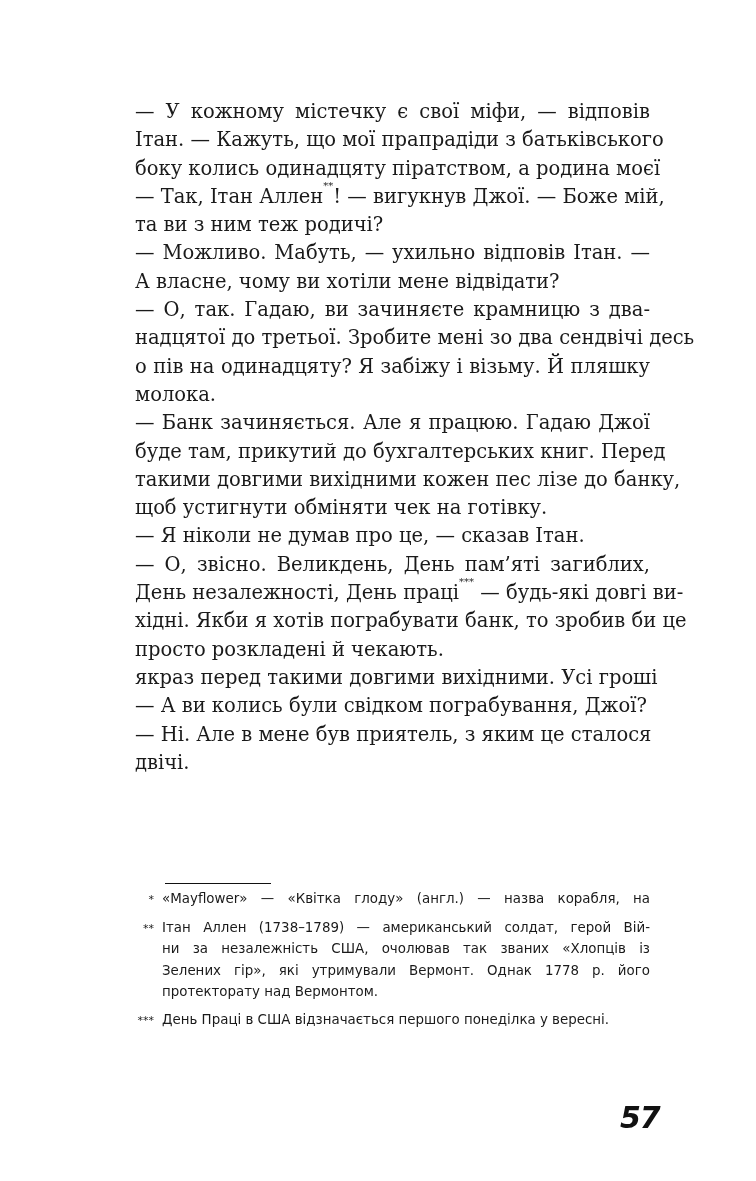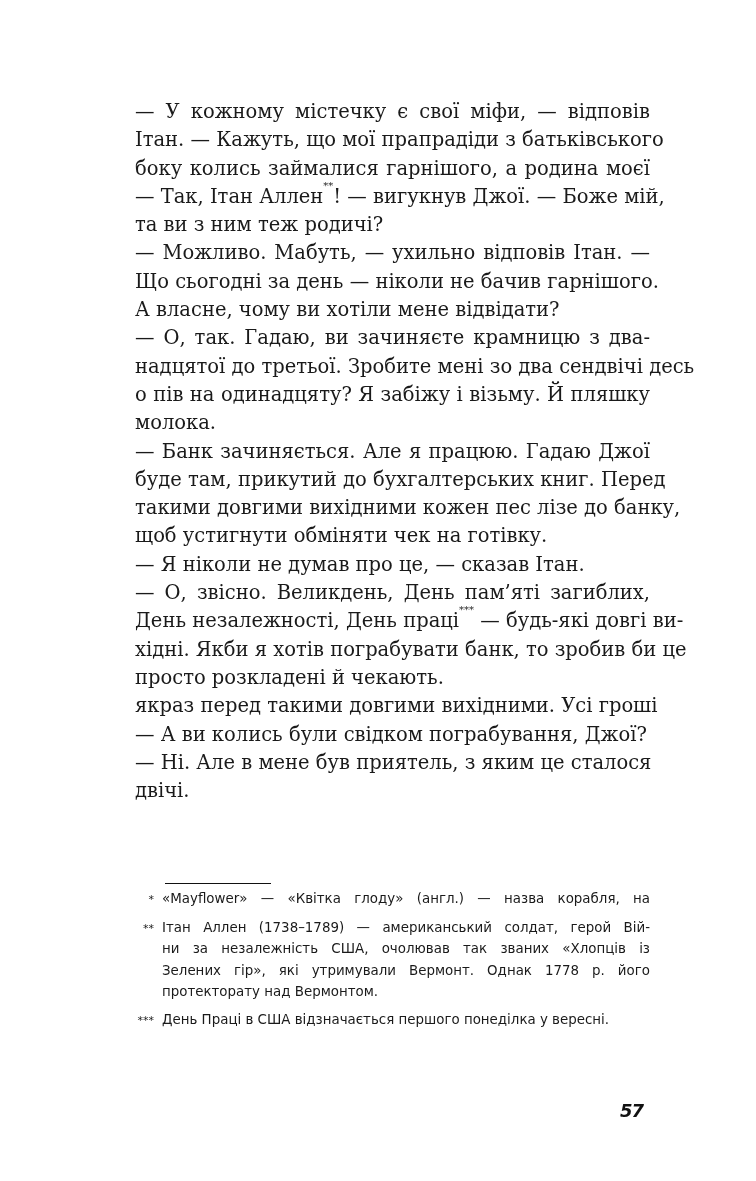--- a/index.html
+++ b/index.html
@@ -11,35 +11,34 @@
   .line.last{text-align-last:left;}
   .rule{position:absolute;left:165px;top:883px;width:106px;height:1px;background:#111;}
   .notes{position:absolute;left:122px;top:888px;width:528px;
     font-family:"DejaVu Sans",sans-serif;font-size:13.4px;line-height:21.5px;color:#1a1a1a;}
   .note{display:flex;margin-bottom:6px;}
   .note .mark{width:40px;text-align:right;padding-right:8px;box-sizing:border-box;font-size:11px;padding-top:1px;}
   .note .txt{flex:1;}
   .note .txt .l{display:block;white-space:nowrap;text-align:justify;text-align-last:justify;}
   .note .txt .l.last{text-align-last:left;}
   .pagenum{position:absolute;left:620px;top:1100px;font-family:"DejaVu Sans",sans-serif;
-    font-weight:bold;font-style:italic;font-size:18px;color:#111;letter-spacing:-1px;}
+    font-weight:bold;font-style:italic;font-size:30px;color:#111;letter-spacing:-1px;}
   sup{font-size:10px;vertical-align:top;line-height:10px;position:relative;top:-2px;}
 </style>
 </head>
 <body>
 
 <div class="page">
   <div class="body-text" id="body">
       <span class="line" style="padding-left: 0px;"><span>— У кожному містечку є свої міфи, — відповів</span></span>
       <span class="line"><span>Ітан. — Кажуть, що мої прапрадіди з батьківського</span></span>
-      <span class="line"><span>боку колись займалися гарнішого, а родина моєї</span></span>
+      <span class="line"><span>боку колись одинадцяту піратством, а родина моєї</span></span>
       <span class="line" style="padding-left: 0px;"><span>— Так, Ітан Аллен</span><sup>**</sup><span>! — вигукнув Джої. — Боже мій,</span></span>
       <span class="line last"><span>та ви з ним теж родичі?</span></span>
       <span class="line" style="padding-left: 0px;"><span>— Можливо. Мабуть, — ухильно відповів Ітан. —</span></span>
-      <span class="line"><span>Що сьогодні за день — ніколи не бачив гарнішого.</span></span>
       <span class="line last"><span>А власне, чому ви хотіли мене відвідати?</span></span>
       <span class="line" style="padding-left: 0px;"><span>— О, так. Гадаю, ви зачиняєте крамницю з два-</span></span>
       <span class="line"><span>надцятої до третьої. Зробите мені зо два сендвічі десь</span></span>
       <span class="line"><span>о пів на одинадцяту? Я забіжу і візьму. Й пляшку</span></span>
       <span class="line last"><span>молока.</span></span>
       <span class="line" style="padding-left: 0px;"><span>— Банк зачиняється. Але я працюю. Гадаю Джої</span></span>
       <span class="line"><span>буде там, прикутий до бухгалтерських книг. Перед</span></span>
       <span class="line"><span>такими довгими вихідними кожен пес лізе до банку,</span></span>
       <span class="line last"><span>щоб устигнути обміняти чек на готівку.</span></span>
       <span class="line last" style="padding-left: 0px;"><span>— Я ніколи не думав про це, — сказав Ітан.</span></span>

